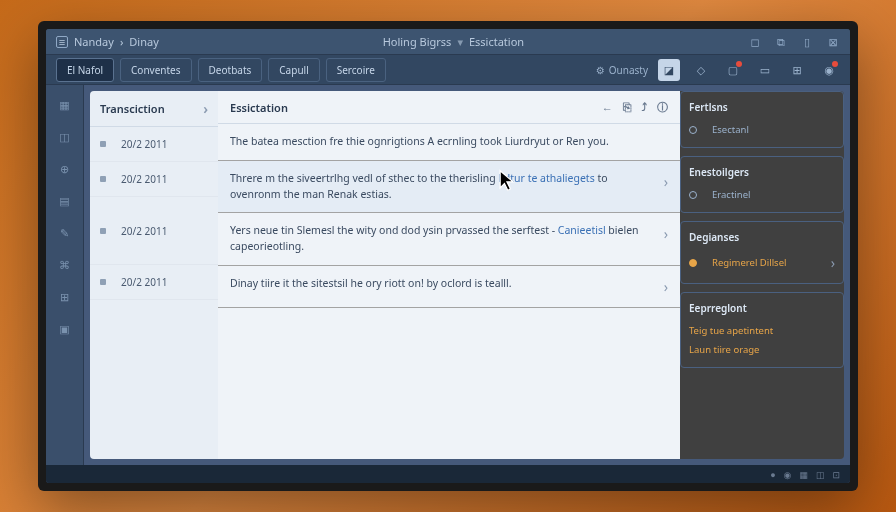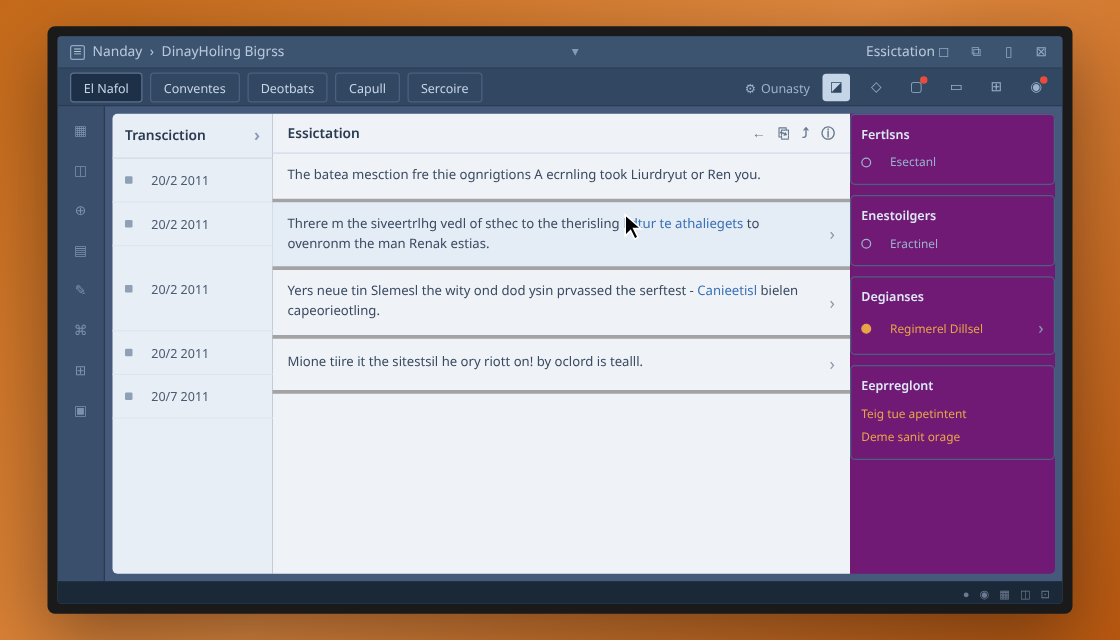--- a/index.html
+++ b/index.html
@@ -2,21 +2,21 @@
 <html><head>
 <meta charset="utf-8">
 <style>
 *{margin:0;padding:0;box-sizing:border-box;font-family:system-ui,-apple-system,sans-serif}
 body{width:896px;height:512px;background:linear-gradient(135deg,#c56a1a 0%,#e08940 50%,#b85810 100%);display:flex;align-items:center;justify-content:center;overflow:hidden}
 .monitor{width:820px;height:470px;background:#1a1a1a;border-radius:6px;padding:8px;box-shadow:0 20px 60px rgba(0,0,0,.4)}
 .screen{width:100%;height:100%;background:#3a4f6b;border-radius:3px;overflow:hidden;display:flex;flex-direction:column;font-size:11px}
 .titlebar{height:26px;background:#3d5470;display:flex;align-items:center;padding:0 10px;color:#b8c9dd;border-bottom:1px solid #2a3a50}
 .bc{display:flex;align-items:center;gap:6px}
 .bc-icon{width:12px;height:12px;border:1px solid #8fa8c5;border-radius:2px;display:flex;align-items:center;justify-content:center}
-.center-title{flex:1;text-align:center;display:flex;justify-content:space-between;align-items:center;gap:6px}
+.center-title{flex:1;text-align:center;display:flex;justify-content:center;align-items:center;gap:6px}
 .title-ico{display:flex;gap:12px;margin-left:auto}
 .title-ico span{width:14px;height:14px;display:flex;align-items:center;justify-content:center;color:#8fa8c5}
 .toolbar{height:30px;background:#324761;display:flex;align-items:center;padding:13px 10px;gap:6px;border-bottom:1px solid #2a3a50}
 .tb-btn{padding:4px 10px;border:1px solid #4a6280;border-radius:3px;color:#c5d5e8;background:transparent;cursor:pointer;font-size:10px}
 .tb-btn.active{background:#1e3048;border-color:#5a7290}
 .tb-right{margin-left:auto;display:flex;gap:10px;align-items:center}
 .tb-ico{width:22px;height:22px;display:flex;align-items:center;justify-content:center;color:#9bb2cc;border-radius:3px}
 .tb-ico.hl{background:#c5d5e8;color:#324761}
 .tb-bell{position:relative}
 .red-dot{position:absolute;top:2px;right:2px;width:6px;height:6px;background:#e74c3c;border-radius:50%}
@@ -24,26 +24,26 @@
 .rail{width:38px;background:#3a4f6b;border-right:1px solid #2a3a50;display:flex;flex-direction:column;padding:10px 0;gap:14px;align-items:center}
 .rail span{width:18px;height:18px;color:#7a92ae;display:flex;align-items:center;justify-content:center}
 .content{flex:1;display:flex;background:#45597a;padding:6px;gap:0}
 .tcol{width:128px;background:#e8eef5;border-radius:4px 0 0 4px;display:flex;flex-direction:column}
 .tcol-h{padding:8px 10px;font-weight:600;color:#2a3a50;border-bottom:1px solid #d0dae6;display:flex;align-items:center;justify-content:space-between}
 .trow{padding:10px;color:#4a5a70;border-bottom:1px solid #e0e6ee;display:flex;align-items:center;gap:15px;font-size:10px}
 .dot{width:6px;height:6px;background:#8fa0b5;border-radius:1px}
 .dcol{flex:1;background:#eff3f8;display:flex;flex-direction:column;border-radius:0}
 .dcol-h{padding:8px 12px;font-weight:600;color:#2a3a50;border-bottom:1px solid #d0dae6;display:flex;align-items:center;justify-content:space-between}
 .dcol-h-icons{display:flex;gap:10px;color:#6a7a90}
-.drow{padding:10px 12px;color:#3a4a60;border-bottom:3px solid #a3a3a3;line-height:1.5;font-size:10.5px;position:relative;display:flex;align-items:center;gap:8px}
+.drow{padding:10px 12px;color:#3a4a60;border-bottom:1px solid #a3a3a3;line-height:1.5;font-size:10.5px;position:relative;display:flex;align-items:flex-start;gap:8px}
 .drow.hl{background:#e4ecf5}
 .drow-txt{flex:1}
 .drow a{color:#3a70b5;text-decoration:none}
 .chev{color:#8a9ab0;font-size:14px}
-.side{width:164px;background:#701a75;border-radius:0 4px 4px 0;display:flex;flex-direction:column;gap:8px;color:#c5d5e8}
+.side{width:164px;background:#404040;border-radius:0 4px 4px 0;display:flex;flex-direction:column;gap:8px;color:#c5d5e8}
 .side-sec{border:1px solid #4a6080;border-radius:4px;padding:8px}
 .side-h{font-weight:600;font-size:10px;margin-bottom:6px;color:#dde8f5}
 .side-item{font-size:9.5px;color:#9bb2cc;padding:3px 0;display:flex;align-items:center;gap:15px}
 .side-item.o{color:#e8a548}
 .sdot{width:8px;height:8px;border-radius:50%;border:1px solid currentColor}
 .cursor{position:absolute;width:18px;height:24px;pointer-events:none;z-index:100}
 .statusbar{height:18px;background:#1a2838;display:flex;align-items:center;justify-content:flex-end;padding:0 10px;gap:8px;color:#6a7a90;font-size:9px}
 svg{width:100%;height:100%}
 </style>
 </head>
@@ -119,24 +119,20 @@
               <span>20/2 2011</span>
             </div>
       <div class="trow" style="height:68px">
               <span class="dot"></span>
               <span>20/2 2011</span>
             </div>
       <div class="trow">
               <span class="dot"></span>
               <span>20/2 2011</span>
             </div>
-      <div class="trow">
-              <span class="dot"></span>
-              <span>20/7 2011</span>
-            </div>
     </div>
 
     <div class="dcol">
       <div class="dcol-h">
         <span>Essictation</span>
         <div class="dcol-h-icons">
           <span>←</span>
           <span>⎘</span>
           <span>⤴</span>
           <span>ⓘ</span>
@@ -150,21 +146,21 @@
         <span class="chev">›</span>
         <svg class="cursor" style="left:280px;top:8px" viewBox="0 0 20 28">
                 <path d="M2 2 L2 22 L7 17 L11 25 L14 23 L10 15 L17 15 Z" fill="#000" stroke="#fff" stroke-width="1.5"></path>
               </svg>
       </div>
       <div class="drow">
               <div class="drow-txt"><span>Yers neue tin Slemesl the wity ond dod ysin prvassed the serftest - </span><a>Canieetisl</a><span> bielen capeorieotling.</span></div>
               <span class="chev">›</span>
             </div>
       <div class="drow">
-              <div class="drow-txt">Mione tiire it the sitestsil he ory riott on! by oclord is tealll.</div>
+              <div class="drow-txt">Dinay tiire it the sitestsil he ory riott on! by oclord is tealll.</div>
               <span class="chev">›</span>
             </div>
     </div>
 
     <div class="side">
       <div class="side-sec">
         <div class="side-h">Fertlsns</div>
         <div class="side-item">
                 <span class="sdot"></span>
                 <span>Esectanl</span>
@@ -184,21 +180,21 @@
                 <span>Regimerel Dillsel</span>
                 <span class="chev" style="margin-left:auto">›</span>
               </div>
       </div>
       <div class="side-sec">
         <div class="side-h">Eeprreglont</div>
         <div class="side-item o">
                 <span>Teig tue apetintent</span>
               </div>
         <div class="side-item o">
-                <span>Deme sanit orage</span>
+                <span>Laun tiire orage</span>
               </div>
       </div>
     </div>
   </div>
 </div>
 
 <div class="statusbar">
   <span>●</span>
   <span>◉</span>
   <span>▦</span>

